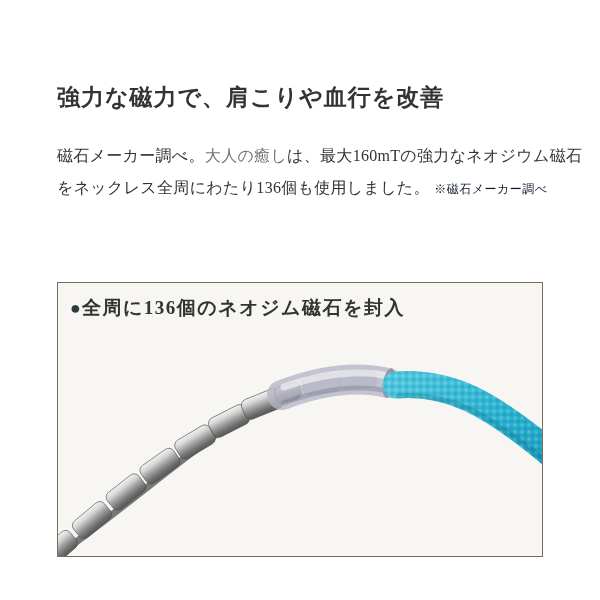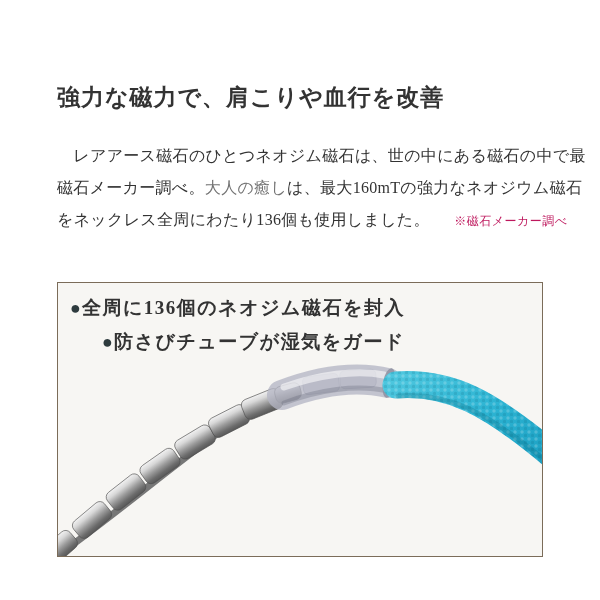--- a/index.html
+++ b/index.html
@@ -33,23 +33,22 @@
   .para-line {
     display: block;
     line-height: 32px;
     height: 32px;
     white-space: nowrap;
     letter-spacing: 0.3px;
   }
   .highlight {  }
   .footnote {
     font-size: 12px;
-    color: #be185d;
+    color: #0f172a;
     letter-spacing: 0.5px;
-    margin-left: 20px;
   }
 
   .figure {
     position: absolute;
     left: 57px; top: 282px;
     width: 484px; height: 273px;
     border: 1px solid #7b6c59;
     background: #f7f6f3;
     overflow: hidden;
   }
@@ -81,39 +80,33 @@
 </style>
 </head>
 <body>
 
 <div class="page">
 
   <h1 class="heading" data-bind="heading.text">強力な磁力で、肩こりや血行を改善</h1>
 
   <div class="paragraph">
     <span class="para-line">
-      <span data-bind="paragraph.lines.0.text">　レアアース磁石のひとつネオジム磁石は、世の中にある磁石の中で最</span>
-    </span>
-    <span class="para-line">
       <span data-bind="paragraph.lines.2.pre">磁石メーカー調べ。</span><span class="highlight" data-bind="paragraph.lines.2.highlight" data-bind-style="color:paragraph.highlight_color" style="color: #737373;">大人の癒し</span><span data-bind="paragraph.lines.2.post">は、最大160mTの強力なネオジウム磁石</span>
     </span>
     <span class="para-line">
       <span data-bind="paragraph.lines.3.main">をネックレス全周にわたり136個も使用しました。</span>
       <span class="footnote" data-bind="paragraph.lines.3.note">※磁石メーカー調べ</span>
     </span>
   </div>
 
-  <div class="figure" data-bind-style="borderColor:figure.border_color" style="border-color: rgb(123, 108, 89); text-align: right;">
+  <div class="figure" data-bind-style="borderColor:figure.border_color" style="border-color: rgb(123, 108, 89);">
 
     <div class="bullets">
       <div class="bullet-line">
         <span class="bullet-marker" data-bind="figure.bullets.0.marker">●</span><span data-bind="figure.bullets.0.text">全周に136個のネオジム磁石を封入</span>
-      </div>
-      <div class="bullet-line">
-        <span class="bullet-marker" data-bind="figure.bullets.1.marker">●</span><span data-bind="figure.bullets.1.text">防さびチューブが湿気をガード</span>
       </div>
     </div>
 
     <svg class="illustration" viewBox="0 0 484 273" xmlns="http://www.w3.org/2000/svg">
       <defs>
         <linearGradient id="beadGrad" x1="0" y1="0" x2="0" y2="1">
           <stop offset="0%" stop-color="#f2f2f2"></stop>
           <stop offset="25%" stop-color="#d7d7d7"></stop>
           <stop offset="55%" stop-color="#9a9a9a"></stop>
           <stop offset="82%" stop-color="#6b6b6b"></stop>

